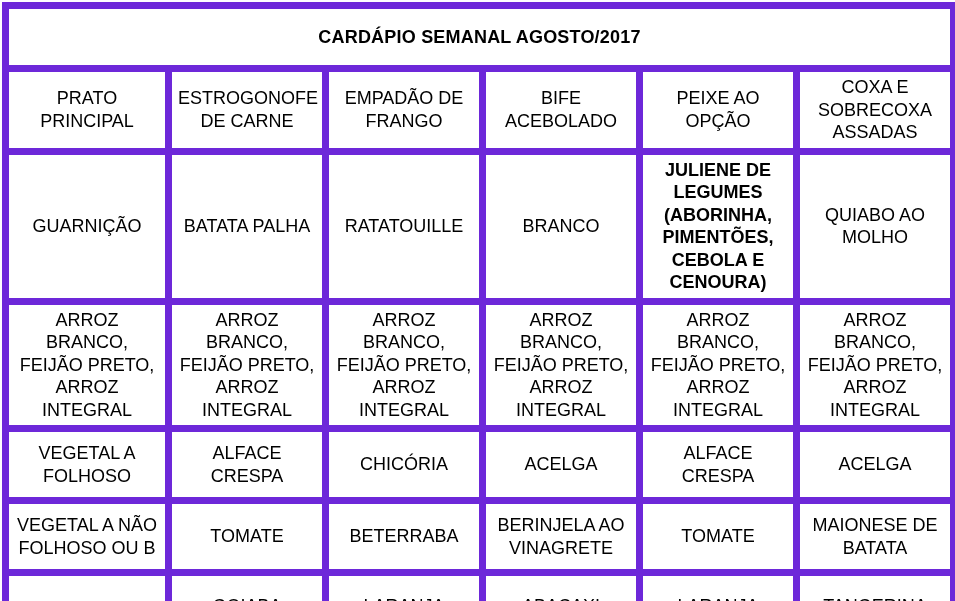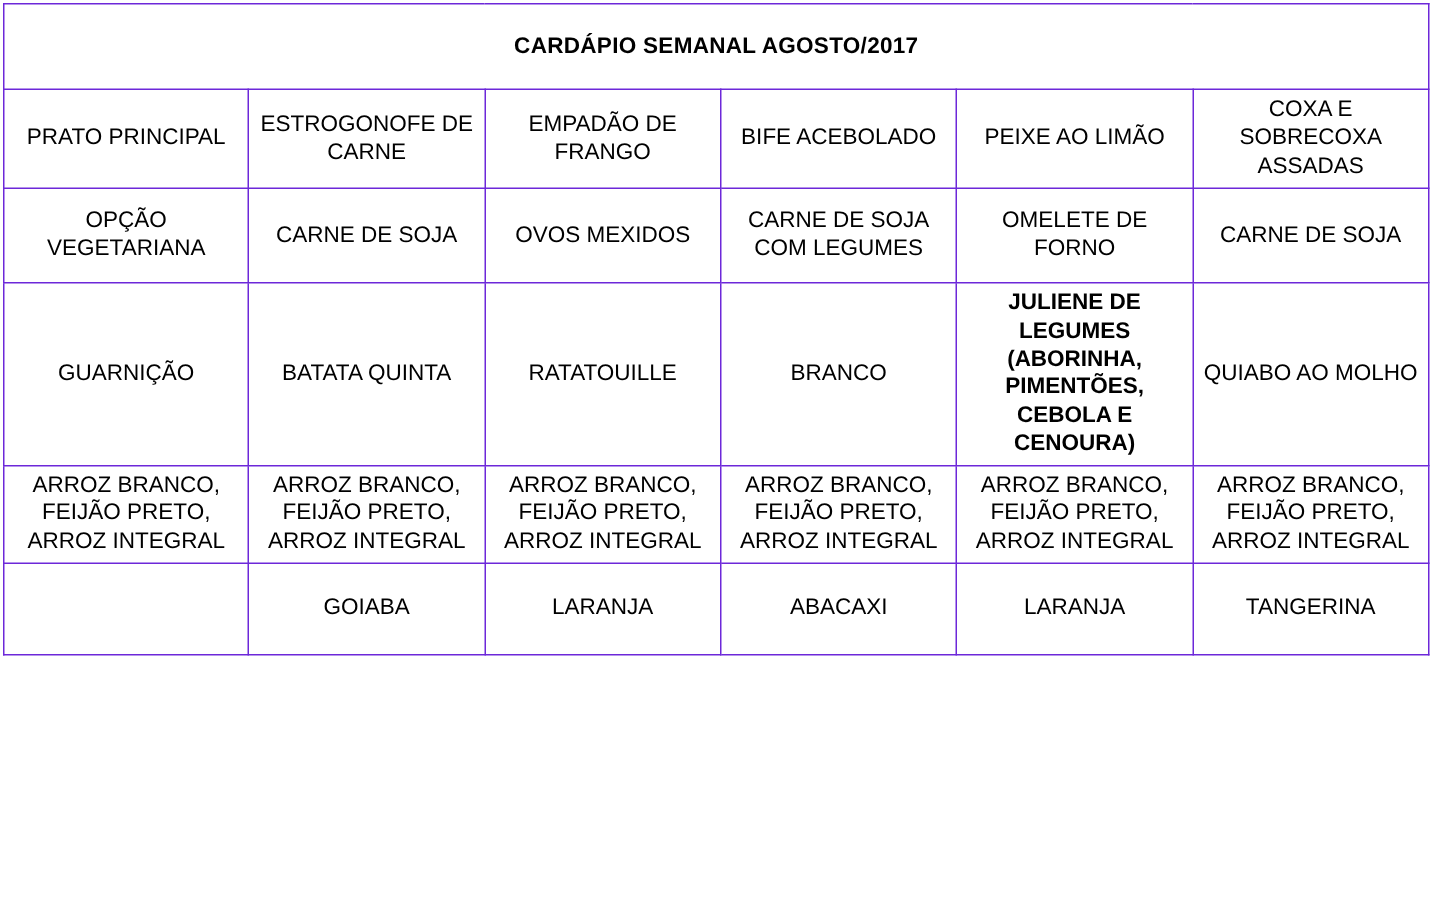--- a/index.html
+++ b/index.html
@@ -19,25 +19,25 @@
     position: relative;
     box-sizing: border-box;
   }
   table.menu {
     border-collapse: collapse;
     table-layout: fixed;
     width: 951px;
     margin: 2px 0 0 2px;
   }
   table.menu td, table.menu th {
-    border: 1px solid #6d28d9;
+    border: 7px solid #6d28d9;
     padding: 4px 6px;
     vertical-align: middle;
     text-align: center;
-    font-size: 15px;
+    font-size: 18px;
     line-height: 1.25;
   }
   .title-cell {
     font-weight: bold;
     font-size: 13.5px;
     letter-spacing: 0.2px;
     height: 48px;
     padding: 6px;
   }
   .col-label {
@@ -95,52 +95,60 @@
       <tr>
         <td class="title-cell" colspan="6">CARDÁPIO SEMANAL AGOSTO/2017</td>
       </tr>
 
 
       <tr class="r-h57">
         <td class="row-label">PRATO PRINCIPAL</td>
         <td class="cell">ESTROGONOFE DE CARNE</td>
         <td class="cell">EMPADÃO DE FRANGO</td>
         <td class="cell">BIFE ACEBOLADO</td>
-        <td class="cell">PEIXE AO LIMÃO</td>
+        <td class="cell">PEIXE AO OPÇÃO</td>
         <td class="cell">COXA E SOBRECOXA ASSADAS</td>
       </tr>
 
-      <tr class="r-h54">
-        <td class="row-label">OPÇÃO VEGETARIANA</td>
-        <td class="cell">CARNE DE SOJA</td>
-        <td class="cell">OVOS MEXIDOS</td>
-        <td class="cell">CARNE DE SOJA COM LEGUMES</td>
-        <td class="cell">OMELETE DE FORNO</td>
-        <td class="cell">CARNE DE SOJA</td>
-      </tr>
 
       <tr class="r-h54">
         <td class="row-label">GUARNIÇÃO</td>
-        <td class="cell">BATATA QUINTA</td>
+        <td class="cell">BATATA PALHA</td>
         <td class="cell">RATATOUILLE</td>
         <td class="cell">BRANCO</td>
         <td class="cell small-cell">JULIENE DE LEGUMES (ABORINHA, PIMENTÕES, CEBOLA E CENOURA)</td>
         <td class="cell">QUIABO AO MOLHO</td>
       </tr>
 
       <tr class="r-h46">
         <td class="row-label tight">ARROZ BRANCO, FEIJÃO PRETO, ARROZ INTEGRAL</td>
         <td class="cell tight">ARROZ BRANCO, FEIJÃO PRETO, ARROZ INTEGRAL</td>
         <td class="cell tight">ARROZ BRANCO, FEIJÃO PRETO, ARROZ INTEGRAL</td>
         <td class="cell tight">ARROZ BRANCO, FEIJÃO PRETO, ARROZ INTEGRAL</td>
         <td class="cell tight">ARROZ BRANCO, FEIJÃO PRETO, ARROZ INTEGRAL</td>
         <td class="cell tight">ARROZ BRANCO, FEIJÃO PRETO, ARROZ INTEGRAL</td>
       </tr>
 
+      <tr class="r-h57">
+        <td class="row-label">VEGETAL A FOLHOSO</td>
+        <td class="cell">ALFACE CRESPA</td>
+        <td class="cell">CHICÓRIA</td>
+        <td class="cell">ACELGA</td>
+        <td class="cell">ALFACE CRESPA</td>
+        <td class="cell">ACELGA</td>
+      </tr>
 
+      <tr class="r-h57">
+        <td class="row-label">VEGETAL A NÃO FOLHOSO OU B</td>
+        <td class="cell">TOMATE</td>
+        <td class="cell">BETERRABA</td>
+        <td class="cell">BERINJELA AO VINAGRETE</td>
+        <td class="cell">TOMATE</td>
+        <td class="cell">MAIONESE DE BATATA</td>
+      </tr>
 
 
       <tr class="r-h52">
         <td class="row-label"></td>
         <td class="cell">GOIABA</td>
         <td class="cell">LARANJA</td>
         <td class="cell">ABACAXI</td>
         <td class="cell">LARANJA</td>
         <td class="cell">TANGERINA</td>
       </tr>

